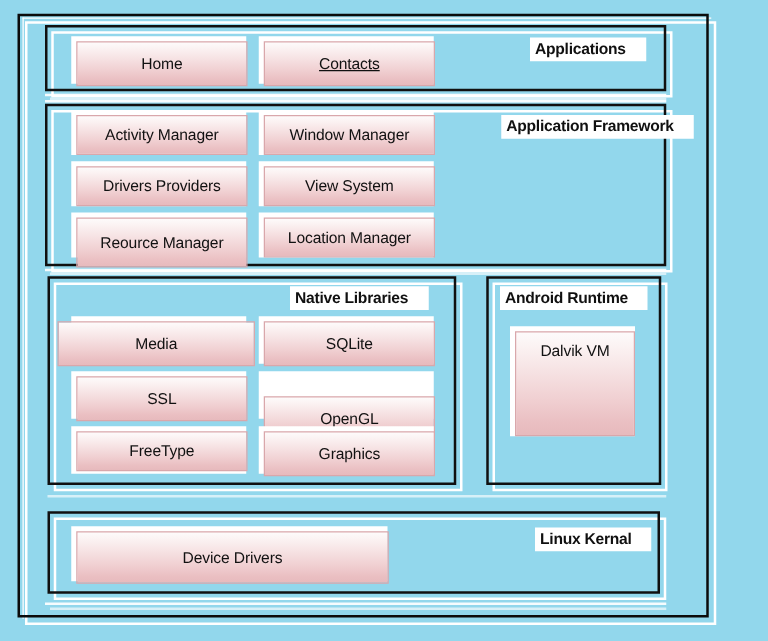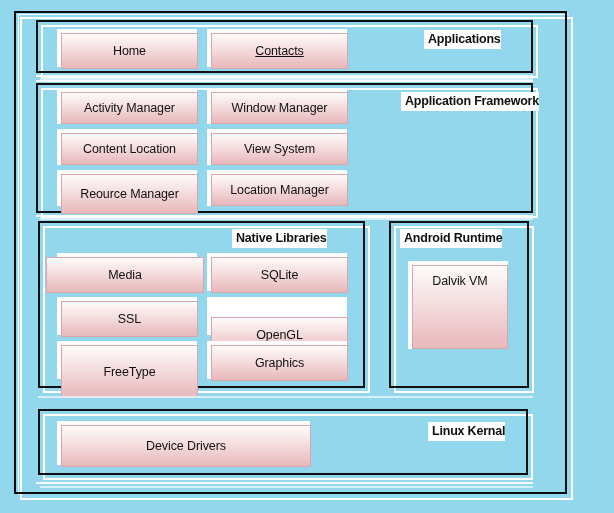--- a/index.html
+++ b/index.html
@@ -68,21 +68,21 @@
     background: transparent;
     pointer-events: none;
   }
   .section-label {
     position: absolute;
     background: #ffffff;
     color: #101010;
     font-weight: bold;
     font-size: 12.5px;
     line-height: 16px;
-    padding: 1px 0 2px 4px;
+    padding: 1px 16px 2px 4px;
     white-space: nowrap;
     letter-spacing: -0.2px;
   }
 
   
   .pbox {
     position: absolute;
     box-sizing: border-box;
     border: 1px solid #d9a7ab;
     background: linear-gradient(to bottom,
@@ -157,21 +157,21 @@
   <div class="section-shadow" style="left:41px; top:88px; width:497px; height:130px;"></div>
   <div class="section" style="left:36px; top:83px; width:497px; height:130px;"></div>
 
   <div class="pbox-white" style="left:57px; top:88px; width:140px; height:36px;"></div>
   <div class="pbox" style="left:61px; top:92px; width:137px; height:32px;">
     <span>Activity Manager</span>
   </div>
 
   <div class="pbox-white" style="left:57px; top:129px; width:140px; height:36px;"></div>
   <div class="pbox" style="left:61px; top:133px; width:137px; height:32px;">
-    <span>Content Location</span>
+    <span>Drivers Providers</span>
   </div>
 
   <div class="pbox-white" style="left:57px; top:170px; width:140px; height:36px;"></div>
   <div class="pbox" style="left:61px; top:174px; width:137px; height:40px;">
     <span>Reource Manager</span>
   </div>
 
   <div class="pbox-white" style="left:207px; top:88px; width:140px; height:36px;"></div>
   <div class="pbox" style="left:211px; top:92px; width:137px; height:32px;">
     <span>Window Manager</span>
@@ -199,21 +199,21 @@
   <div class="pbox" style="left:46px; top:257px; width:158px; height:36px;">
     <span>Media</span>
   </div>
 
   <div class="pbox-white" style="left:57px; top:297px; width:140px; height:38px;"></div>
   <div class="pbox" style="left:61px; top:301px; width:137px; height:36px;">
     <span>SSL</span>
   </div>
 
   <div class="pbox-white" style="left:57px; top:341px; width:140px; height:38px;"></div>
-  <div class="pbox" style="left:61px; top:345px; width:137px; height:53px;">
+  <div class="pbox" style="left:61px; top:345px; width:137px; height:32px;">
     <span>FreeType</span>
   </div>
 
   <div class="pbox-white" style="left:207px; top:253px; width:140px; height:38px;"></div>
   <div class="pbox" style="left:211px; top:257px; width:137px; height:36px;text-align:right;">
     <span>SQLite</span>
   </div>
 
   <div class="pbox-white" style="left:207px; top:297px; width:140px; height:38px;"></div>
   <div class="pbox" style="left:211px; top:301px; width:137px; height:36px;margin-top:16px;">

